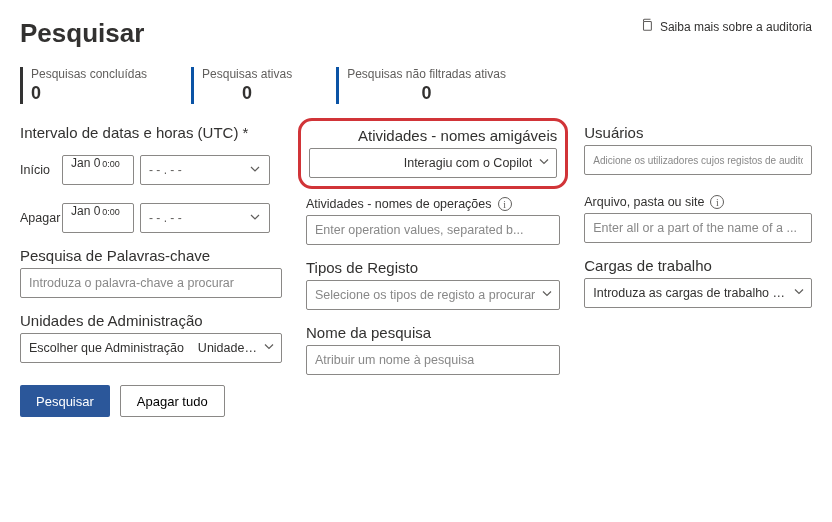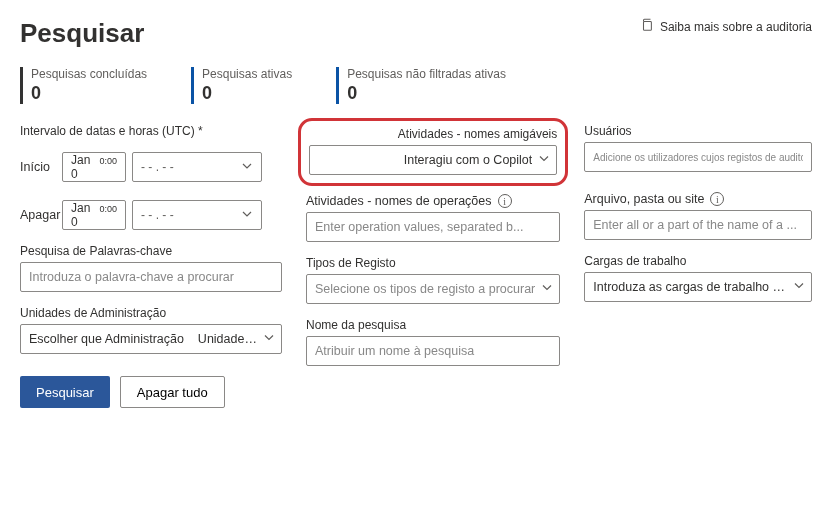--- a/index.html
+++ b/index.html
@@ -36,34 +36,34 @@
   .learn-link svg { width: 14px; height: 14px; }
   .stats {
     display: flex;
     gap: 44px;
     margin-bottom: 20px;
   }
   .stat {
     border-left: 3px solid #333;
     padding-left: 8px;
   }
-  .stat.blue { border-left-color: #0a53a5; }
+  .stat.blue { border-left-color: #0a53a5; text-align: center; }
   .stat-label { font-size: 12px; color: #605e5c; }
   .stat-value { font-size: 18px; font-weight: 600; margin-top: 2px; }
   .cols {
     display: flex;
     gap: 24px;
     align-items: flex-start;
   }
   .col1 { width: 262px; }
   .col2 { width: 260px; }
   .col3 { width: 228px; }
   .field-group { margin-bottom: 14px; }
   .field-label {
-    font-size: 12px;
+    font-size: 15px;
     margin-bottom: 4px;
     display: block;
   }
   .row {
     display: flex;
     align-items: center;
     gap: 6px;
   }
   .sm-label { font-size: 12.5px; width: 36px; }
   .input, .select {
@@ -96,21 +96,21 @@
     pointer-events: none;
   }
   .date-box {
     border: 1px solid #8a8886;
     border-radius: 2px;
     height: 30px;
     padding: 0 8px;
     font-size: 12px;
     display: flex;
     align-items: baseline;
-    width: 64px;
+    width: 72px;
   }
   .date-box .sub { font-size: 9px; margin-left: 2px; }
   .dotted {
     border: 1px solid #8a8886;
     border-radius: 2px;
     height: 30px;
     padding: 0 8px;
     font-size: 12px;
     display: flex;
     align-items: center;

